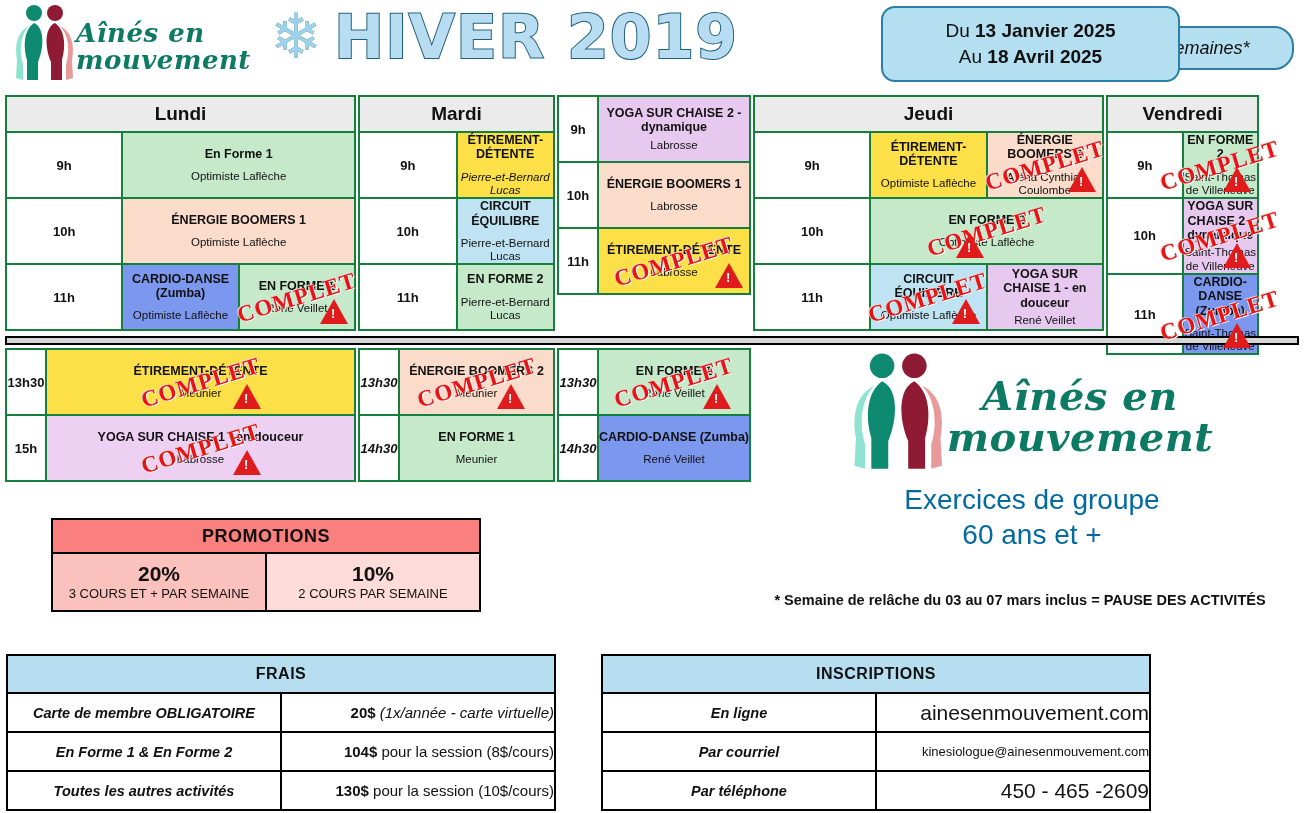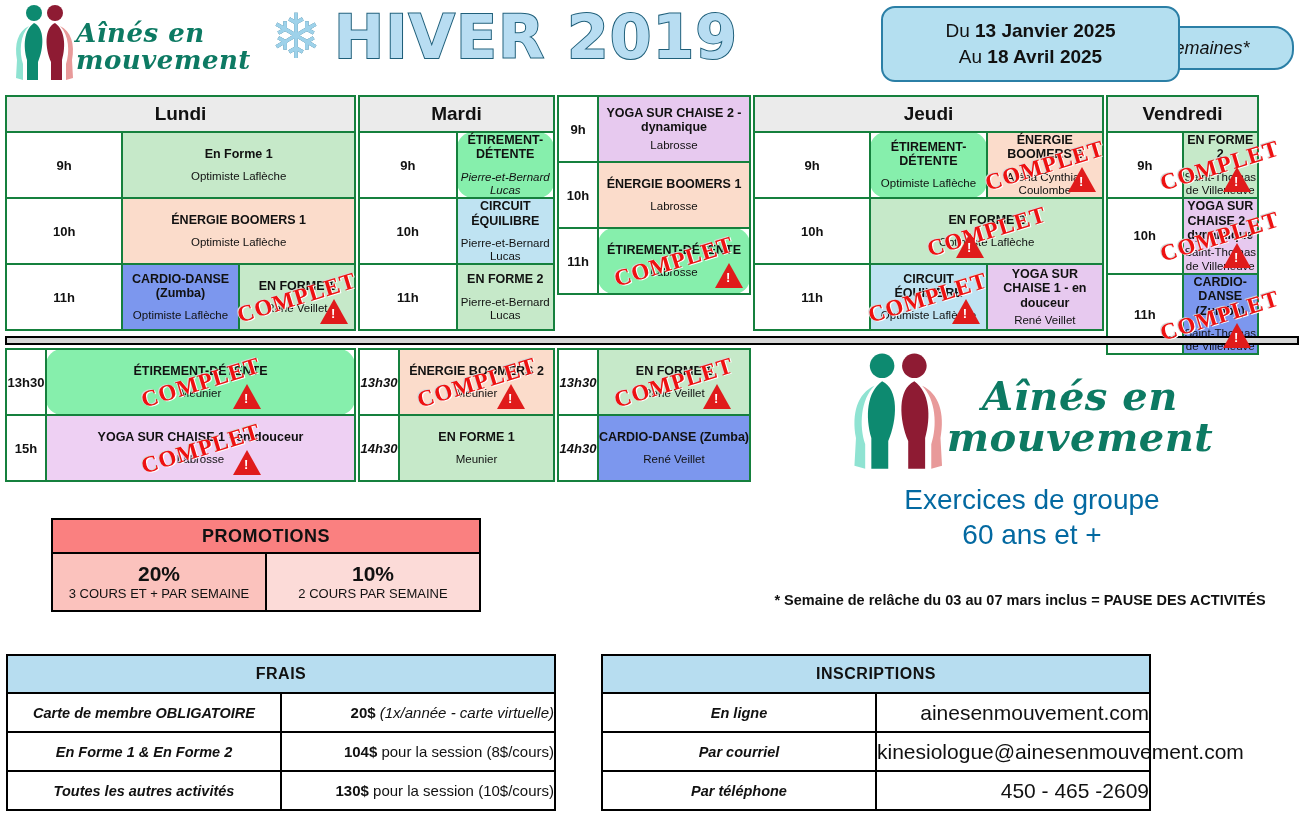--- a/index.html
+++ b/index.html
@@ -78,21 +78,21 @@
     height:64px;padding:4px 3px;
   }
   .cell .ttl{font-weight:bold;font-size:12.5px;line-height:1.15;display:block;}
   .cell .ins{font-size:11.5px;line-height:1.15;display:block;margin-top:9px;}
   .cell .ins.ital{font-style:italic;}
   .cell.tight .ins{margin-top:4px;}
 
   
   .c-green {background:#c6e9c9;}
   .c-peach {background:#fbdccb;}
-  .c-red   {background:#86efac;border-radius:16px;}
+  .c-red   {background:#fde047;}
   .c-blue  {background:#bfe3f2;}
   .c-violet{background:#e7c9ef;}
   .c-royal {background:#7c97ee;}
   .c-lav   {background:#eed0f3;}
 
   
   .complet{
     position:absolute;left:50%;top:52%;
     transform:translate(-50%,-50%) rotate(-17deg);
     color:#ee1111;font-weight:bold;font-size:23px;letter-spacing:1px;
@@ -137,22 +137,22 @@
   
   .btable{position:absolute;border-collapse:collapse;table-layout:fixed;}
   .btable td{border:2px solid #000;padding:0;}
   .btable .bhead{background:#b7ddf0;text-align:center;font-weight:bold;font-size:16px;height:36px;letter-spacing:.5px;}
   .btable .lbl{text-align:center;font-weight:bold;font-style:italic;font-size:14.5px;height:37px;}
   .btable .val{text-align:right;font-size:15px;}
   .btable .val .em{font-weight:bold;}
   .btable .val .it{font-style:italic;}
   #frais{left:6px;top:654px;width:550px;}
   #inscr{left:601px;top:654px;width:550px;}
-  #inscr .val{font-size:21px;}
-  #inscr .val.small{font-size:21px;margin-top:12px;}
+  #inscr .val{font-size:21px;padding-left:14px;}
+  #inscr .val.small{font-size:13px;margin-top:12px;}
 </style>
 </head>
 <body>
 
 <div id="header">
 
   <div class="logo-wrap">
     <span class="logo-mark">
       <svg width="62" height="82" viewBox="0 0 62 82" aria-hidden="true">
         <circle cx="20" cy="9" r="8" fill="#0d8a70"></circle>

